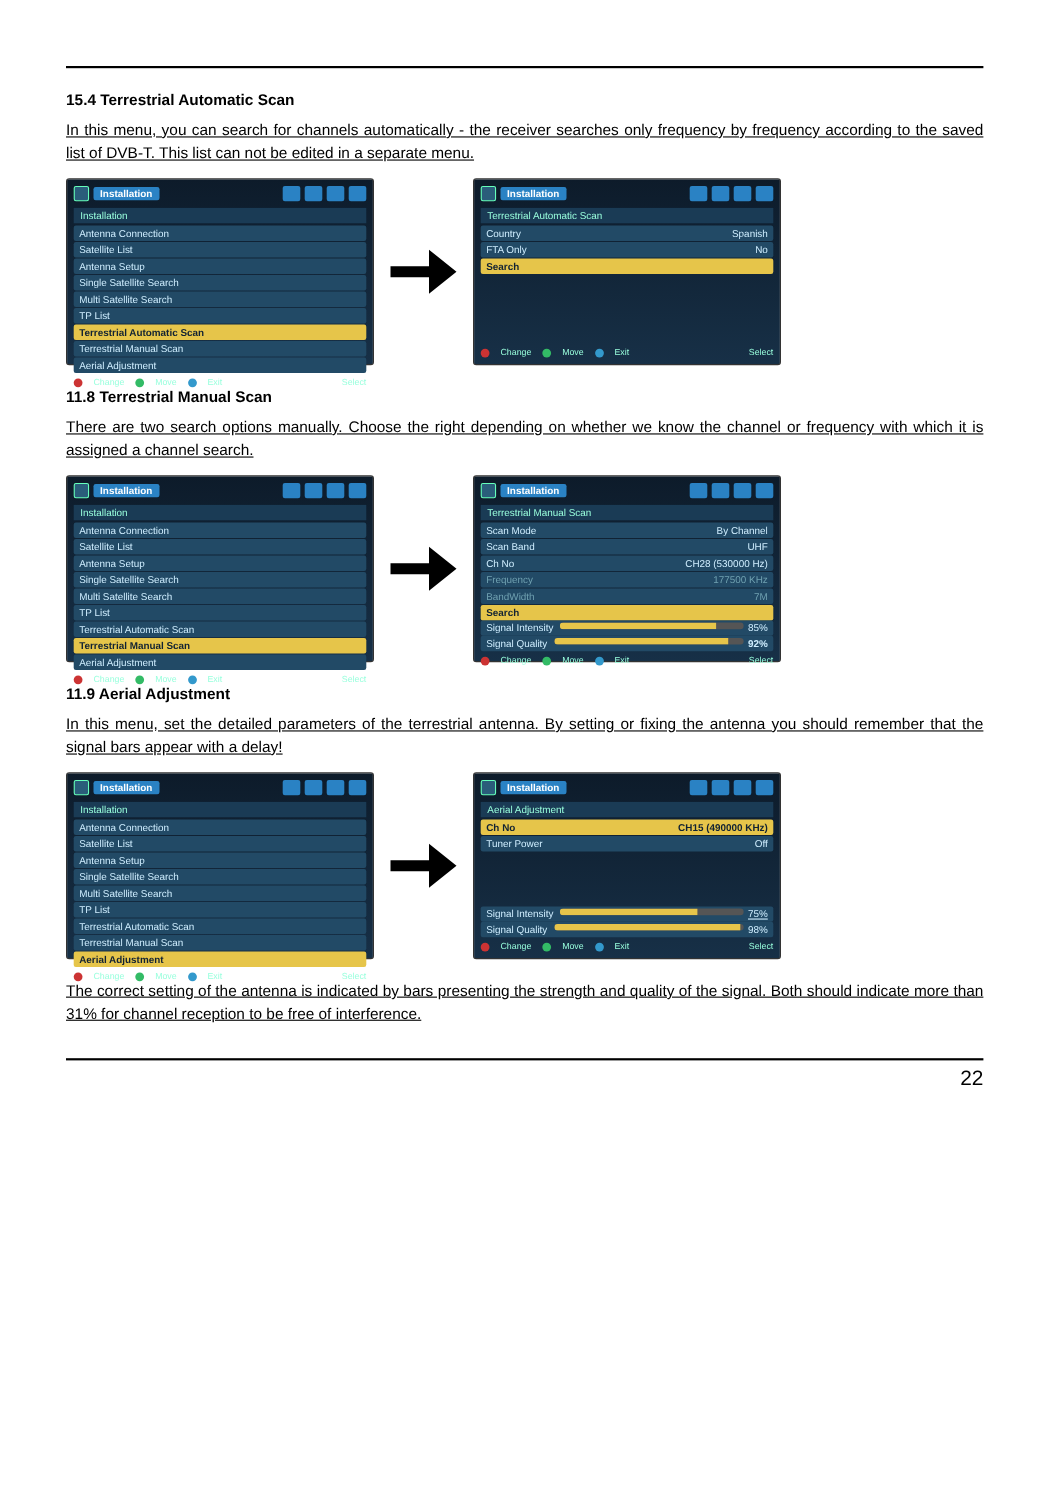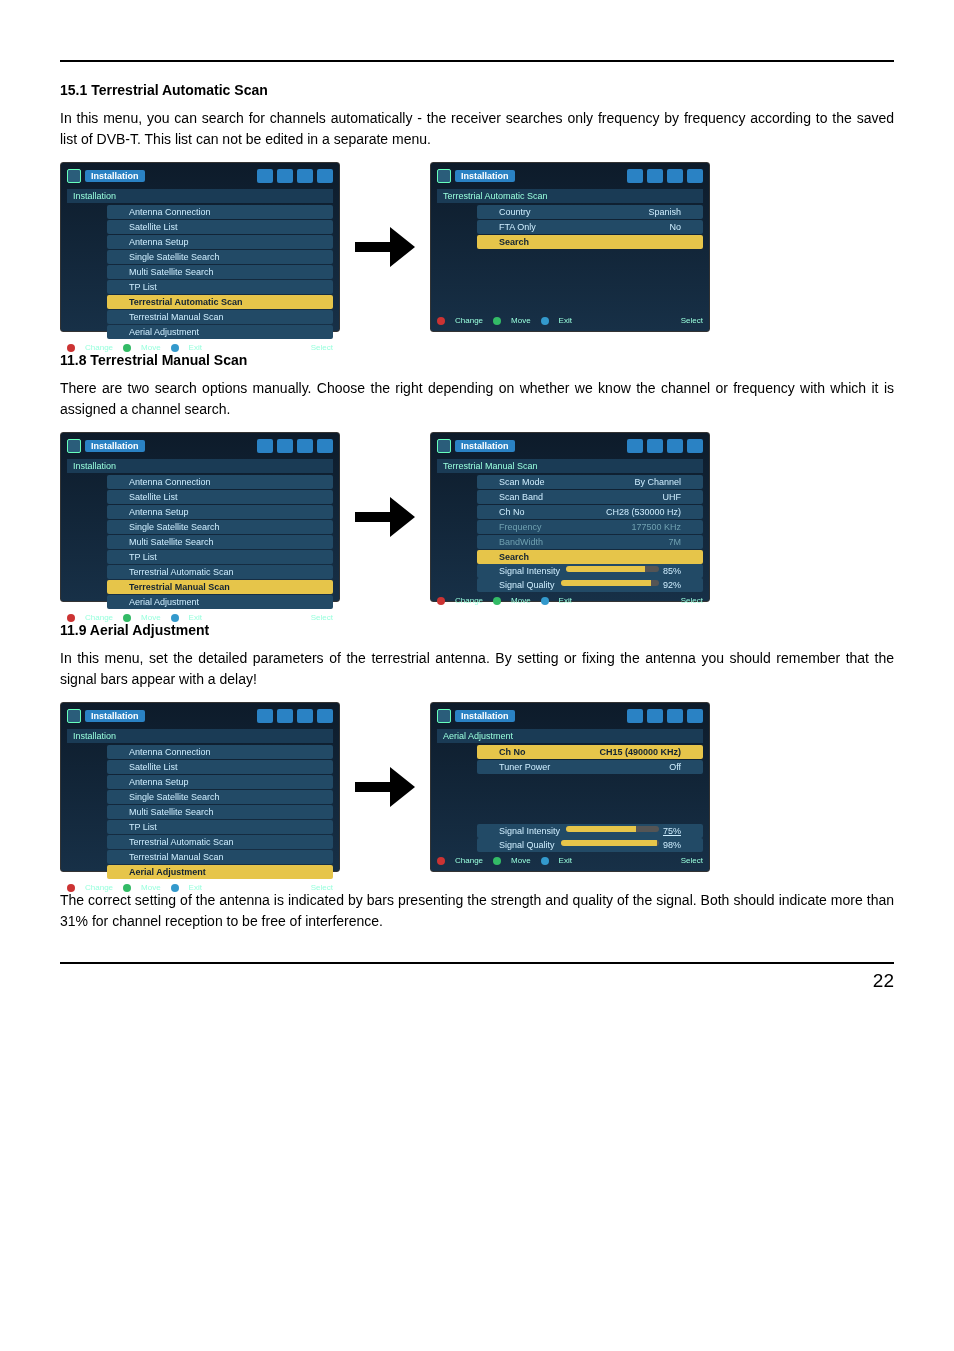--- a/index.html
+++ b/index.html
@@ -7,59 +7,59 @@
     width: 954px;
     margin: 0 auto;
     background: #fff;
     font-family: Verdana, Geneva, sans-serif;
     font-size: 14px;
     color: #000;
     padding: 30px 60px 40px 60px;
   }
   .top-hr { border: none; border-top: 2px solid #000; margin: 30px 0 20px 0; }
   .section-title { font-weight: bold; font-size: 14px; margin: 20px 0 10px 0; }
-  .body-text { line-height: 1.5; text-align: justify; margin-bottom: 12px; }
+  .body-text { line-height: 1.5; text-align: justify; margin-bottom: 12px; text-decoration: underline; }
   .shot-row { display: flex; align-items: center; justify-content: flex-start; margin: 10px 0 18px 0; }
   .screenshot {
     width: 280px;
     height: 170px;
     border: 1px solid #333;
     background: linear-gradient(#0d1b2a,#173047);
     border-radius: 3px;
     padding: 6px;
     color: #cfe;
     font-size: 9px;
     display: flex;
     flex-direction: column;
   }
   .sc-header { display:flex; align-items:center; gap:4px; margin-bottom:4px; }
   .sc-icon { width:14px; height:14px; background:#2a5d7a; border:1px solid #6fb; border-radius:2px; }
   .sc-title-banner { background:#2a82c4; padding:1px 6px; color:#fff; font-weight:bold; border-radius:2px; font-size:9px; }
   .sc-pill { width:16px; height:14px; background:#2a82c4; border-radius:2px; }
   .sc-sub { background:#1a3b55; padding:2px 6px; margin:2px 0; font-size:9px; color:#9fd; }
   .sc-list { flex:1; display:flex; flex-direction:column; gap:1px; }
-  .sc-item { background:#224a66; padding:2px 22px; color:#cfeeff; font-size:9px; border-radius:2px; display:flex; justify-content:space-between;margin-left:40px; }
+  .sc-item { background:#224a66; padding:2px 5px; color:#cfeeff; font-size:9px; border-radius:2px; display:flex; justify-content:space-between; }
   .sc-item.sel { background:#e6c54a; color:#123; font-weight:bold; }
   .sc-item.dim { color:#6fa0b0;align-items:flex-end; }
   .sc-bar { height:6px; background:#555; border-radius:3px; position:relative; overflow:hidden; flex:1; margin-left:6px; }
   .sc-bar > span { position:absolute; left:0; top:0; bottom:0; background:#e6c54a; }
   .sc-foot { display:flex; gap:10px; font-size:8px; color:#9fd; margin-top:4px; align-items:center; }
   .dot { width:8px; height:8px; border-radius:4px; display:inline-block; }
   .dot.red{background:#c33;} .dot.grn{background:#3b6;} .dot.blu{background:#39c;}
   .arrow-box { width:90px; display:flex; justify-content:center; }
   .arrow-svg { width:70px; height:60px; }
   .bottom-hr { border:none; border-top:2px solid #000; margin-top:30px; }
   .page-num { text-align:right; font-size:19px; margin-top:6px; }
 </style>
 </head>
 <body>
 
 <hr class="top-hr">
 
-<p class="section-title">15.1 Terrestrial Automatic Scan</p>
+<p class="section-title">15.4 Terrestrial Automatic Scan</p>
 <p class="body-text">In this menu, you can search for channels automatically - the receiver searches only frequency by frequency according to the saved list of DVB-T. This list can not be edited in a separate menu.</p>
 
 <div class="shot-row">
 
   <div class="screenshot">
     <div class="sc-header">
       <span class="sc-icon"></span>
       <span class="sc-title-banner">Installation</span>
       <span style="flex:1"></span>
       <span class="sc-pill"></span>
@@ -223,21 +223,21 @@
           <span class="sc-bar">
             <span style="width: 85%;"></span>
           </span>
           <span style="margin-left: 4px;">85%</span>
         </div>
         <div class="sc-item">
           <span>Signal Quality</span>
           <span class="sc-bar">
             <span style="width: 92%;"></span>
           </span>
-          <span style="margin-left: 4px;">92%</span>
+          <span style="margin-left: 4px; font-weight: bold;">92%</span>
         </div>
       </div>
     <div class="sc-foot">
       <span class="dot red"></span>
         <span>Change</span>
       <span class="dot grn"></span>
         <span>Move</span>
       <span class="dot blu"></span>
         <span>Exit</span>
       <span style="flex:1"></span>

